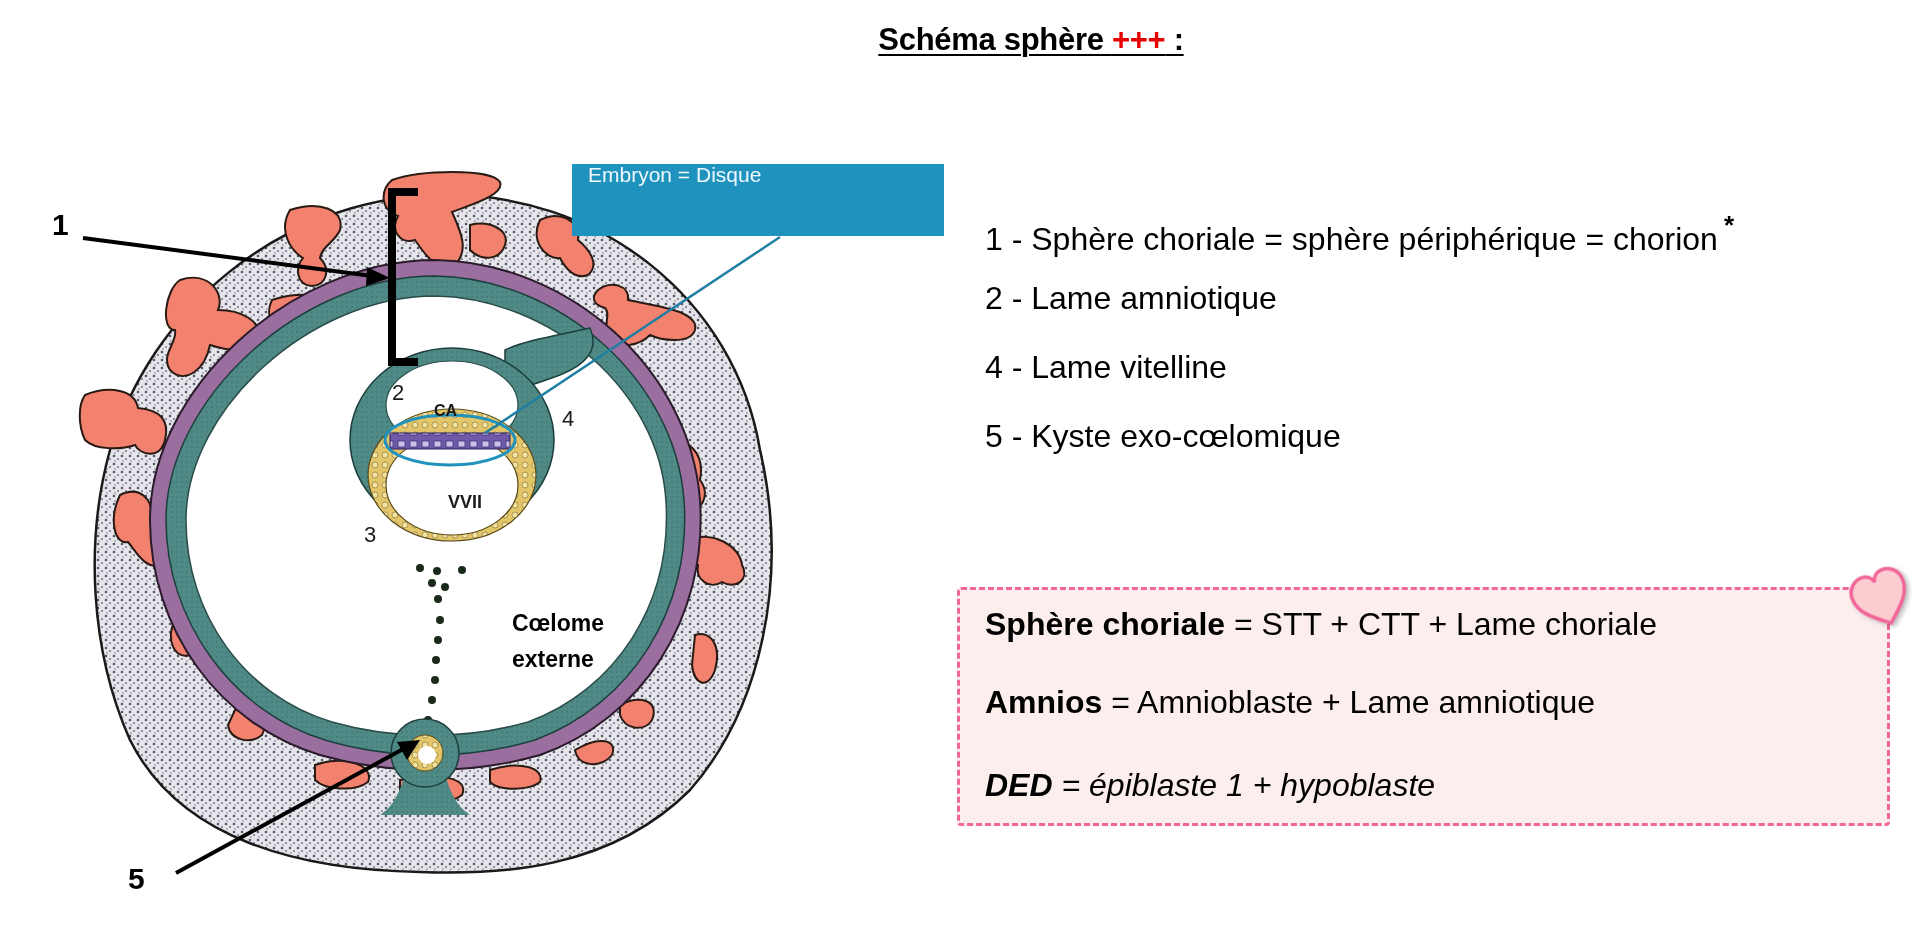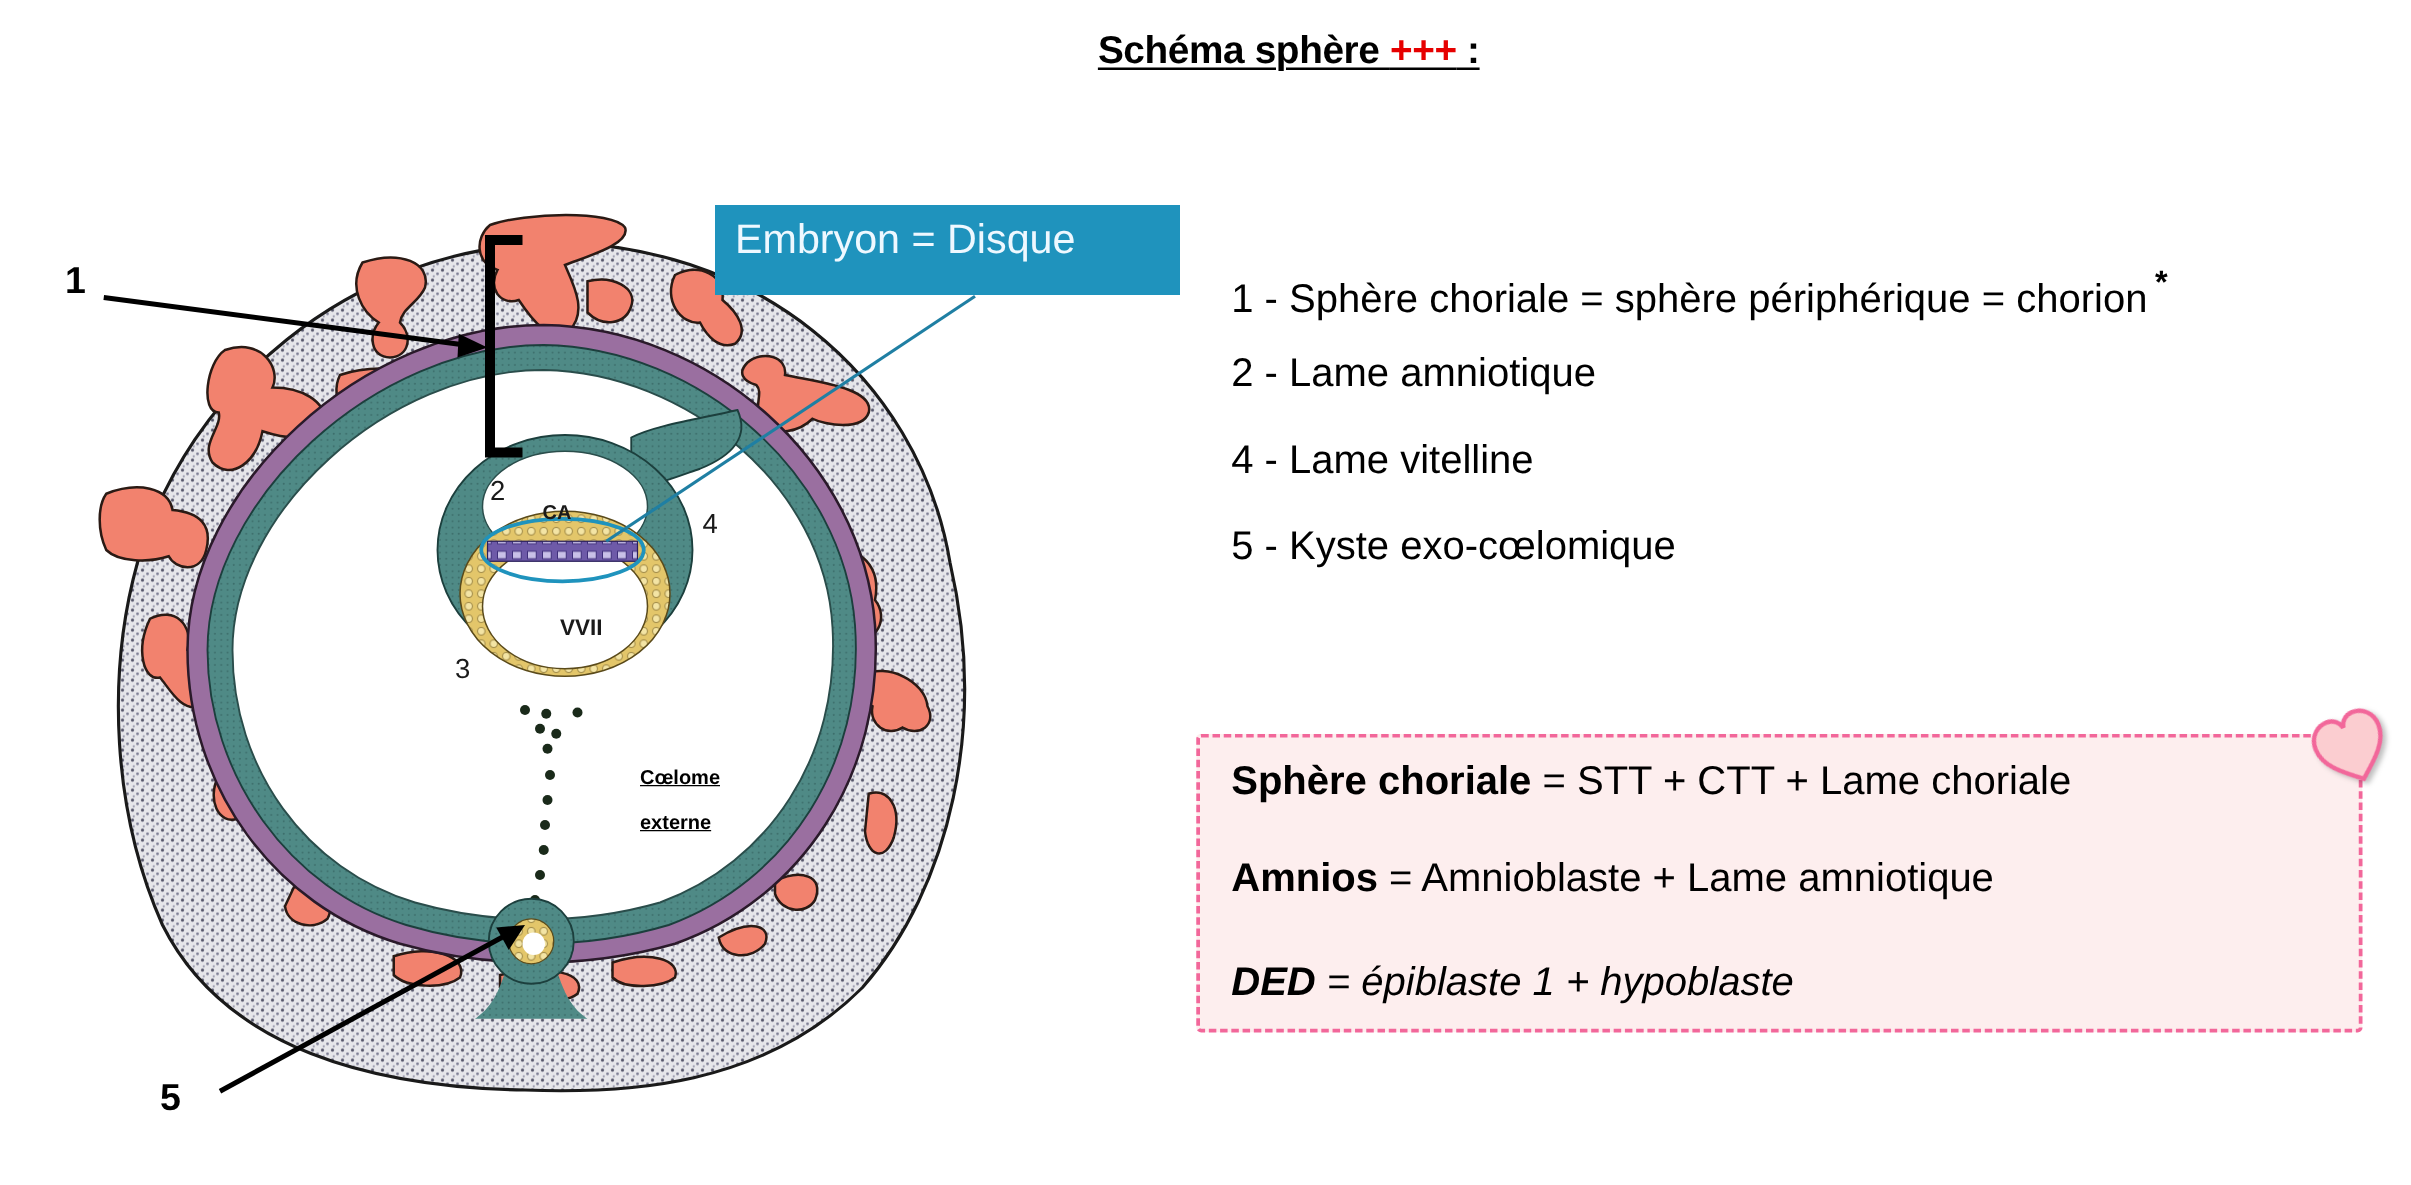--- a/index.html
+++ b/index.html
@@ -3,24 +3,24 @@
 <meta charset="utf-8">
 <style>
   html, body { margin: 0; padding: 0; background: #ffffff; }
   body { width: 1929px; height: 948px; position: relative; overflow: hidden; font-family: "Liberation Sans", "DejaVu Sans", sans-serif; color: #000; }
   .title { position: absolute; left: 0; width: 2062px; top: 22px; text-align: center; font-size: 31px; font-weight: bold; text-decoration: underline; text-underline-offset: 4px; text-decoration-thickness: 2px; letter-spacing: -0.3px; }
   .title .accent { color: #e60000; text-decoration-color: #e60000; }
   .diagram { position: absolute; left: 0; top: 150px; width: 960px; height: 798px; }
   .diagram svg { position: absolute; left: 0; top: 0; }
   .callout-label { position: absolute; font-weight: bold; font-size: 30px; }
   .inner-label { position: absolute; font-weight: bold; font-size: 16px; color: #1a1a1a; }
-  .blue-box { position: absolute; left: 572px; top: 14px; width: 372px; height: 72px; background: #1f93bd; color: #eef8ff; font-size: 33px; line-height: 33px; padding: 16px 0 0 16px; box-sizing: border-box; overflow: hidden; }
+  .blue-box { position: absolute; left: 572px; top: 14px; width: 372px; height: 72px; background: #1f93bd; color: #eef8ff; font-size: 21px; line-height: 33px; padding: 0 0 0 16px; box-sizing: border-box; overflow: hidden; }
   .blue-box div { white-space: nowrap; }
   .blue-box .l1 { margin-top: -6px; }
-  .coelome { position: absolute; left: 512px; top: 455px; font-weight: bold; font-size: 16px; line-height: 36px; text-decoration: underline; }
+  .coelome { position: absolute; left: 512px; top: 455px; font-weight: bold; font-size: 23px; line-height: 36px; }
   .legend-list { position: absolute; left: 985px; top: 205px; font-size: 32px; }
   .legend-list .item { height: 69px; line-height: 48px; white-space: nowrap; }
   .legend-list sup { font-size: 26px; position: relative; top: -4px; margin-left: 6px; font-weight: bold; }
   .summary-box { position: absolute; left: 957px; top: 587px; width: 933px; height: 239px; background: #fdeeee; border: 3px dashed #f2679a; border-radius: 4px; box-sizing: border-box; }
   .summary-box .line { position: absolute; left: 25px; font-size: 32px; white-space: nowrap; }
   .summary-box .line b { font-weight: bold; }
   .heart { position: absolute; left: 1848px; top: 563px; width: 66px; height: 70px; }
 </style>
 </head>
 <body>

